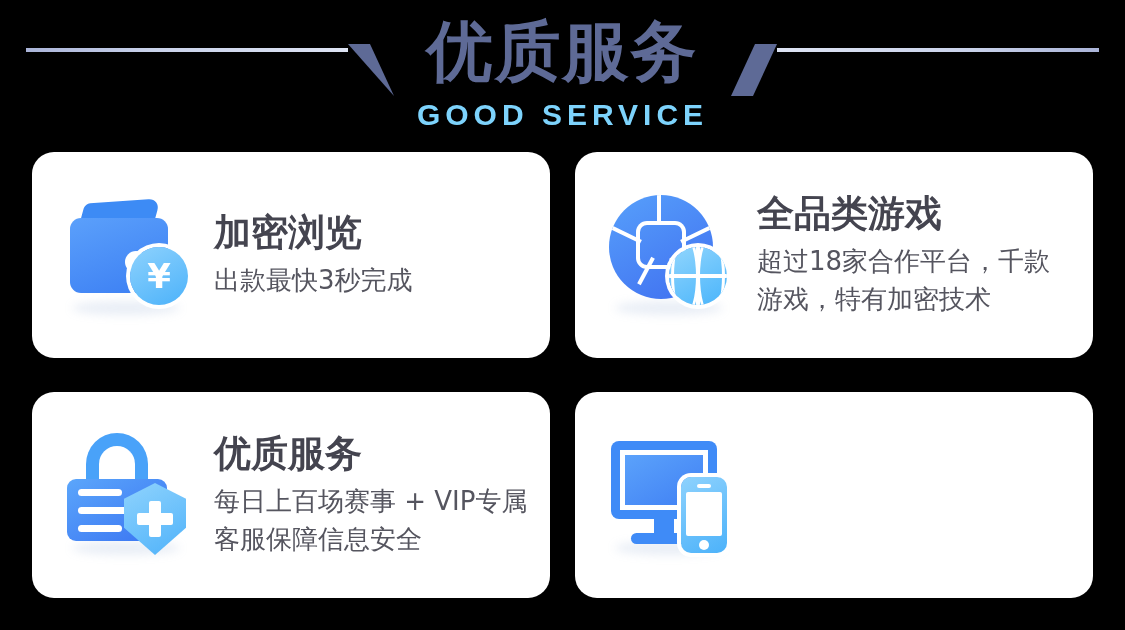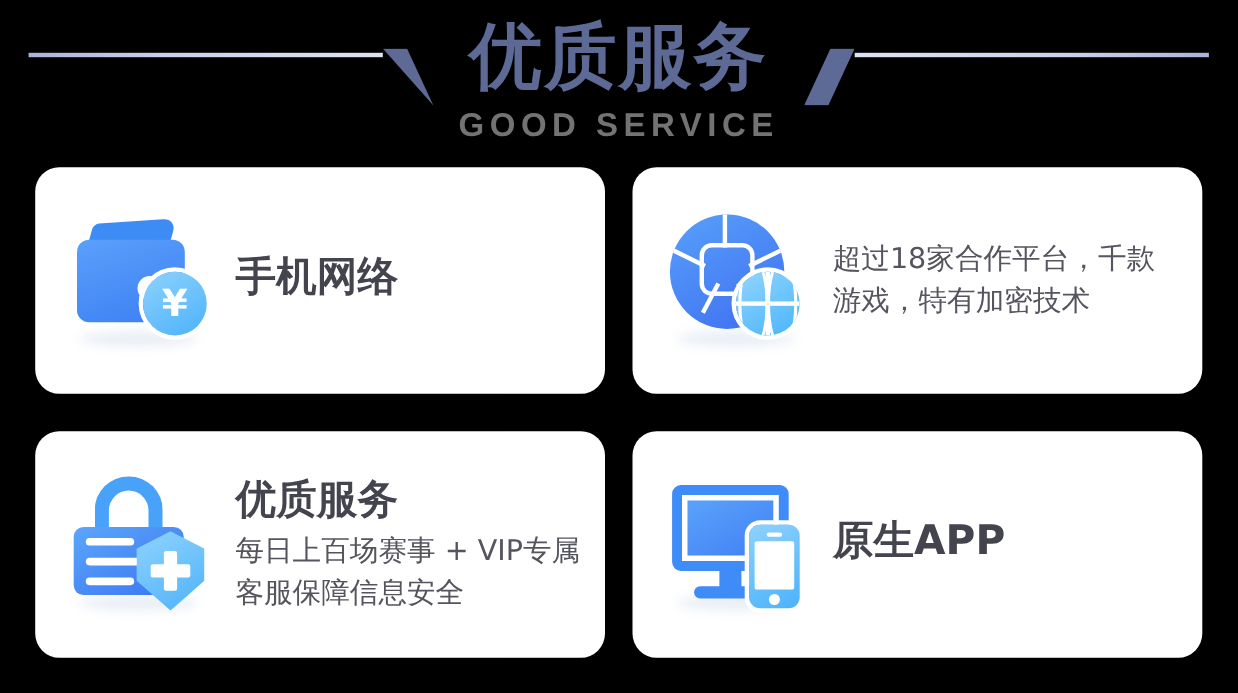--- a/index.html
+++ b/index.html
@@ -66,21 +66,21 @@
   }
   .title-en {
     position: absolute;
     top: 98px;
     left: 0;
     width: 1125px;
     text-align: center;
     font-size: 30px;
     font-weight: bold;
     letter-spacing: 5px;
-    color: #737373;
+    color: #7dd3fc;
     line-height: 34px;
   }
 
   
   .grid {
     position: absolute;
     left: 32px;
     top: 152px;
     width: 1061px;
     display: grid;
@@ -337,21 +337,22 @@
 
   <div class="card">
     <div class="card-icon">
       <div class="ico-shadow"></div>
       <div class="ico-wallet-flap"></div>
       <div class="ico-wallet-body"></div>
       <div class="ico-wallet-clasp"></div>
       <div class="ico-coin">¥</div>
     </div>
     <div class="card-text">
-      <div class="card-title">手机网络</div>
+      <div class="card-title">加密浏览</div>
+      <div class="card-desc">出款最快3秒完成</div>
     </div>
   </div>
 
   <div class="card">
     <div class="card-icon">
       <div class="ico-shadow"></div>
       <div class="ico-soccer">
         <i class="sc-s1"></i>
         <i class="sc-s2"></i>
         <i class="sc-s3"></i>
@@ -360,20 +361,21 @@
         <i class="sc-c"></i>
       </div>
       <div class="ico-basket">
         <i class="bk-v"></i>
         <i class="bk-h"></i>
         <i class="bk-a"></i>
         <i class="bk-b"></i>
       </div>
     </div>
     <div class="card-text">
+      <div class="card-title">全品类游戏</div>
       <div class="card-desc">超过18家合作平台，千款游戏，特有加密技术</div>
     </div>
   </div>
 
   <div class="card">
     <div class="card-icon">
       <div class="ico-shadow"></div>
       <div class="ico-lock-shackle"></div>
       <div class="ico-lock-body">
         <i class="lk-1"></i>
@@ -399,17 +401,16 @@
         </div>
       <div class="ico-stand-neck"></div>
       <div class="ico-stand-base"></div>
       <div class="ico-phone">
         <s class="ph-speaker"></s>
         <s class="ph-screen"></s>
         <s class="ph-home"></s>
       </div>
     </div>
     <div class="card-text">
-      <div class="card-title">原生APP</div>
     </div>
   </div>
 
 </div>
 
 </body></html>

